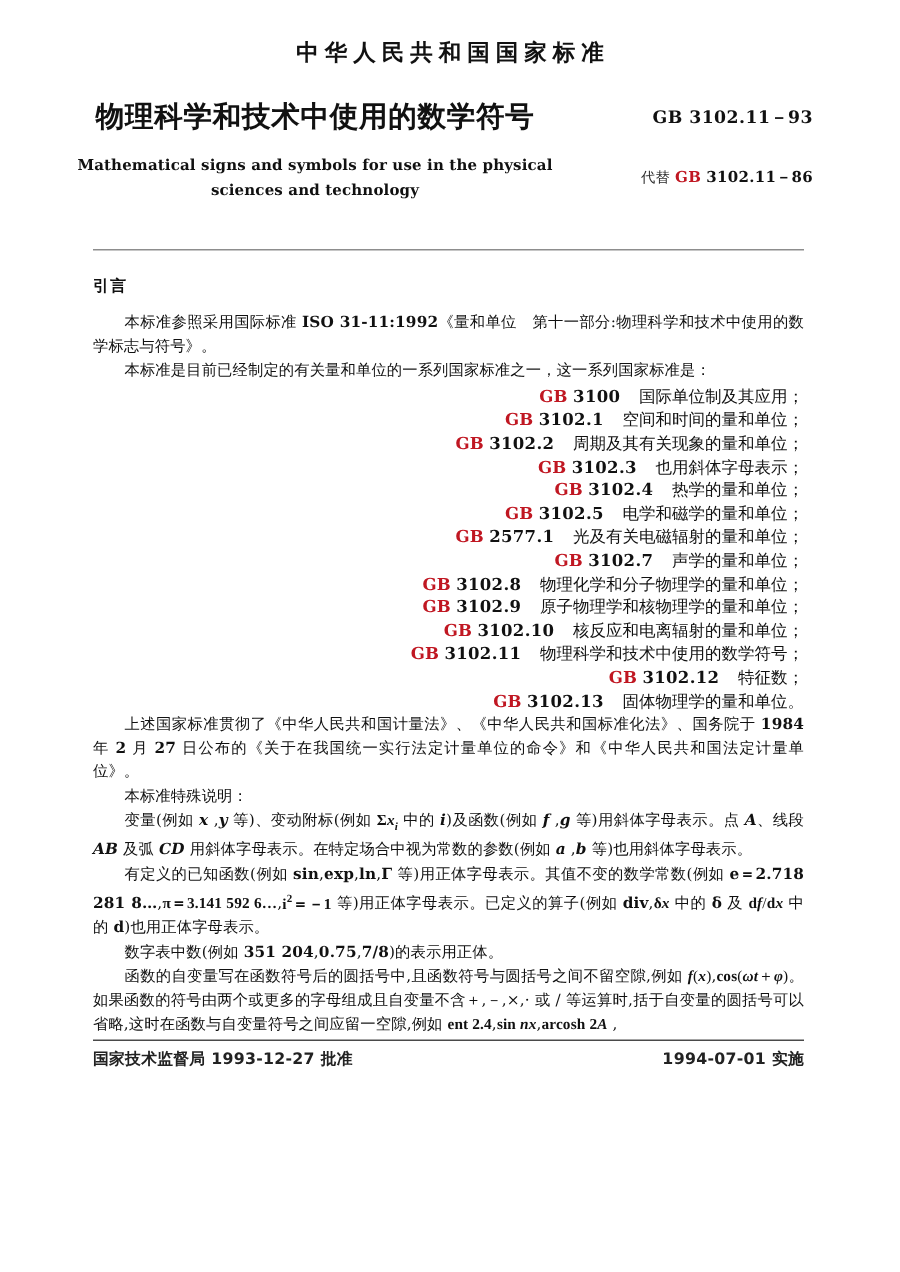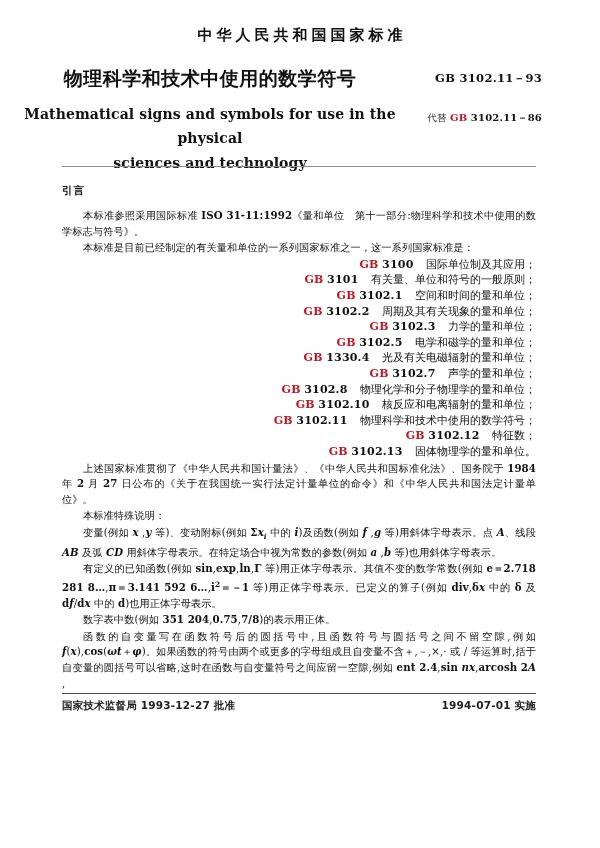--- a/index.html
+++ b/index.html
@@ -50,21 +50,21 @@
     font-weight: bold;
     font-size: 19px;
     letter-spacing: 0.5px;
     color: #111;
     line-height: 1.2;
   }
   .en-title {
     margin-top: 12px;
     font-family: "DejaVu Serif", "Liberation Serif", serif;
     font-weight: bold;
-    font-size: 14px;
+    font-size: 10px;
     line-height: 1.75;
     color: #111;
     letter-spacing: 0.1px;
   }
   .en-title .line2 {
     display: block;
   }
 
   .code-block {
     position: absolute;
@@ -159,21 +159,21 @@
   .gb-item .desc {
     font-family: "DejaVu Serif", "Liberation Serif", serif;
     color: #111;
     margin-left: 9px;
   }
   .gb-list {
     margin-bottom: 1px;
   }
   .mi { font-style: italic; font-weight: bold; }
   .mu { font-weight: bold; }
-  .nw { white-space: nowrap; }
+  .nw { white-space: nowrap; font-family: Liberation Serif, serif; }
   sub { font-size: 0.72em; }
   sup { font-size: 0.72em; }
 
   
   .rule-bottom {
     position: absolute;
     left: 62px;
     top: 693px;
     width: 474px;
     height: 1px;
@@ -239,57 +239,62 @@
     <p class="para">本标准是目前已经制定的有关量和单位的一系列国家标准之一，这一系列国家标准是：</p>
 
     <div class="gb-list">
       <div class="gb-item">
         <span class="gb">GB</span>
         <span class="no">3100</span>
         <span class="desc">国际单位制及其应用；</span>
       </div>
       <div class="gb-item">
         <span class="gb">GB</span>
-        <span class="no">3101</span>
-        <span class="desc">有关量、单位和符号的一般原则；</span>
-      </div>
-      <div class="gb-item">
-        <span class="gb">GB</span>
         <span class="no">3102.1</span>
         <span class="desc">空间和时间的量和单位；</span>
       </div>
       <div class="gb-item">
         <span class="gb">GB</span>
         <span class="no">3102.2</span>
         <span class="desc">周期及其有关现象的量和单位；</span>
       </div>
       <div class="gb-item">
         <span class="gb">GB</span>
         <span class="no">3102.3</span>
-        <span class="desc">力学的量和单位；</span>
+        <span class="desc">也用斜体字母表示；</span>
+      </div>
+      <div class="gb-item">
+        <span class="gb">GB</span>
+        <span class="no">3102.4</span>
+        <span class="desc">热学的量和单位；</span>
       </div>
       <div class="gb-item">
         <span class="gb">GB</span>
         <span class="no">3102.5</span>
         <span class="desc">电学和磁学的量和单位；</span>
       </div>
       <div class="gb-item">
         <span class="gb">GB</span>
-        <span class="no">1330.4</span>
+        <span class="no">2577.1</span>
         <span class="desc">光及有关电磁辐射的量和单位；</span>
       </div>
       <div class="gb-item">
         <span class="gb">GB</span>
         <span class="no">3102.7</span>
         <span class="desc">声学的量和单位；</span>
       </div>
       <div class="gb-item">
         <span class="gb">GB</span>
         <span class="no">3102.8</span>
         <span class="desc">物理化学和分子物理学的量和单位；</span>
+      </div>
+      <div class="gb-item">
+        <span class="gb">GB</span>
+        <span class="no">3102.9</span>
+        <span class="desc">原子物理学和核物理学的量和单位；</span>
       </div>
       <div class="gb-item">
         <span class="gb">GB</span>
         <span class="no">3102.10</span>
         <span class="desc">核反应和电离辐射的量和单位；</span>
       </div>
       <div class="gb-item">
         <span class="gb">GB</span>
         <span class="no">3102.11</span>
         <span class="desc">物理科学和技术中使用的数学符号；</span>

